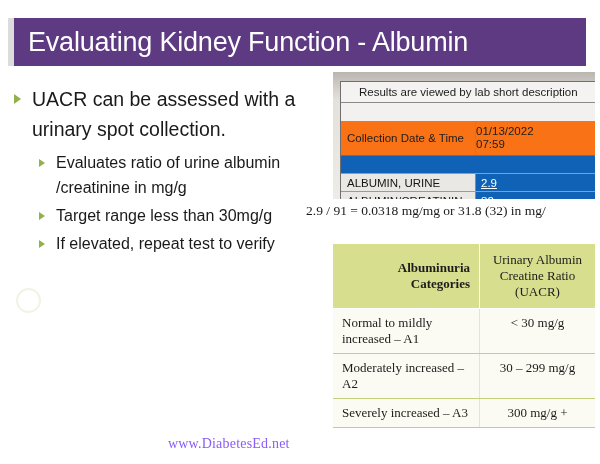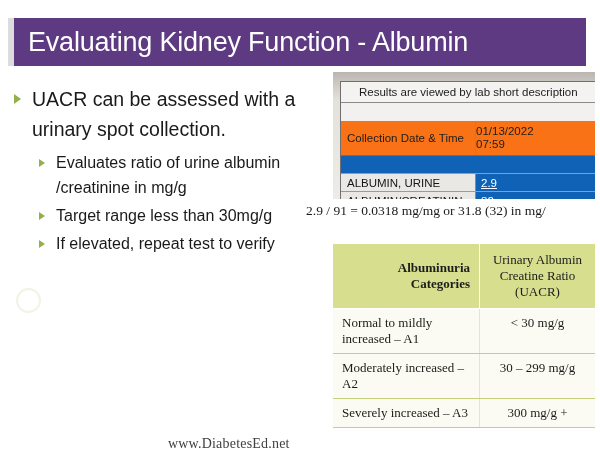--- a/index.html
+++ b/index.html
@@ -91,21 +91,21 @@
     left: 16px; top: 288px;
     width: 21px; height: 21px;
     border: 2px solid #f1f3e6;
     border-radius: 50%;
   }
 
   #watermark {
     position: absolute;
     left: 168px; top: 436px;
     font-size: 14px;
-    color: #404040;
+    color: #8b5cf6;
     font-family: "Liberation Serif", serif;
     letter-spacing: 0.2px;
   }
 
   
   #lab-photo {
     position: absolute;
     left: 333px; top: 72px;
     width: 262px; height: 127px;
     background: linear-gradient(180deg,#b9b5b0 0%,#cfcac4 10%,#e4e0da 22%,#eeece8 100%);

